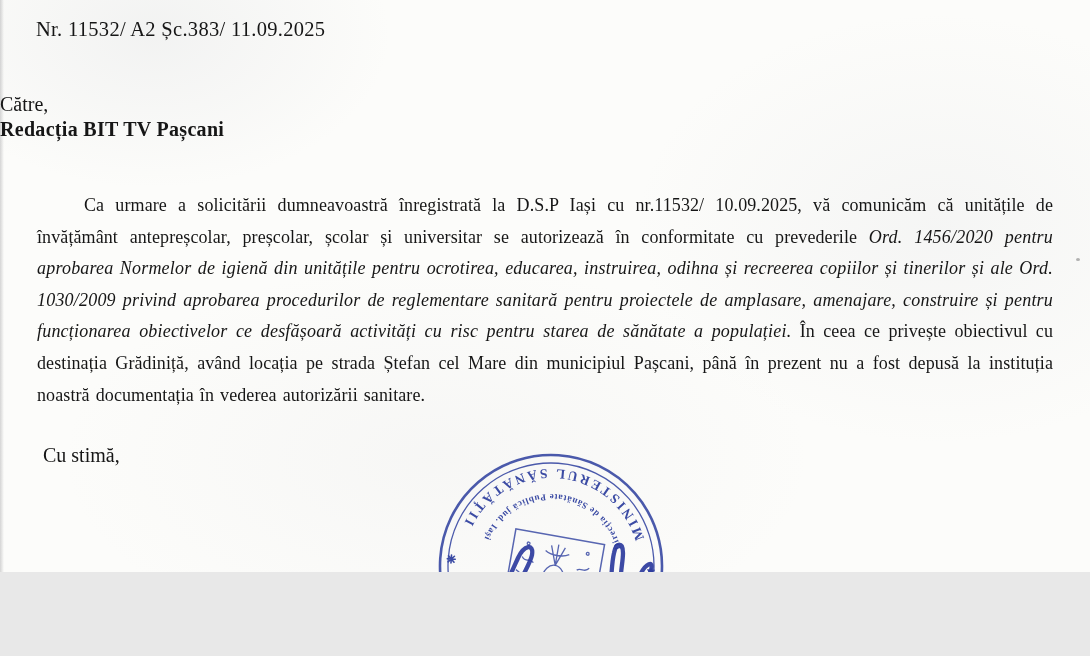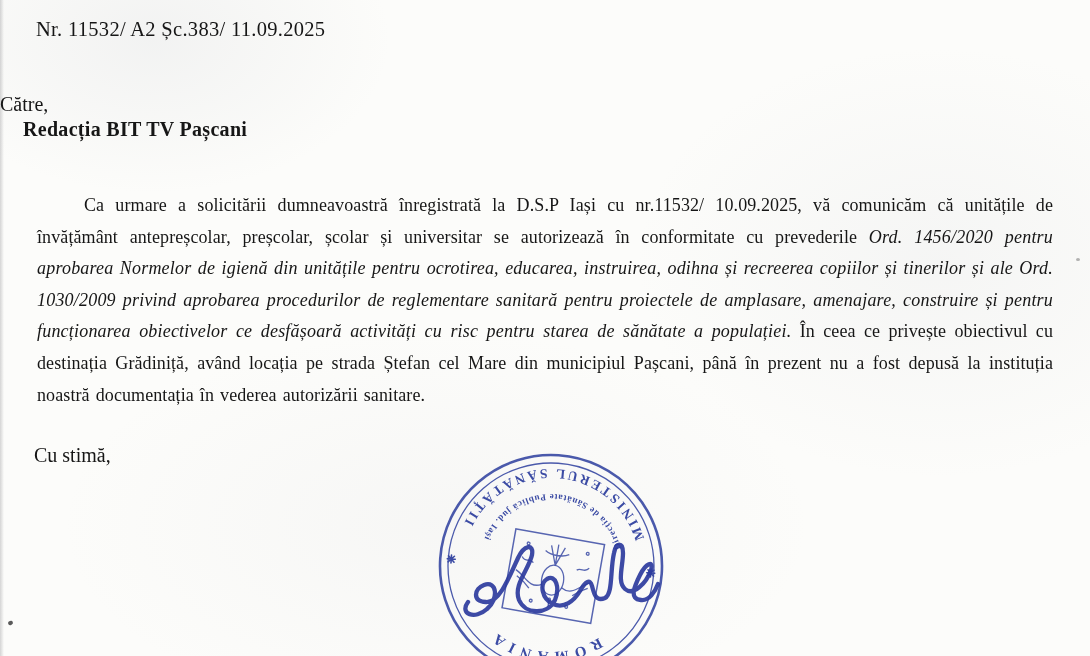--- a/index.html
+++ b/index.html
@@ -1,38 +1,38 @@
 <!DOCTYPE html>
 <html><head>
 <meta charset="utf-8">
 <style>
   html,body{margin:0;padding:0;background:#e8e8e8;}
   .page{
-    position:relative;width:1090px;height:656px;overflow:hidden;
+    position:relative;width:1090px;height:572px;overflow:hidden;
     background:
       radial-gradient(ellipse 340px 220px at 14% 6%, rgba(190,193,200,.16), transparent 70%),
       radial-gradient(ellipse 420px 300px at 86% 40%, rgba(195,198,205,.12), transparent 72%),
       radial-gradient(ellipse 500px 260px at 40% 80%, rgba(200,200,205,.10), transparent 75%),
       #fcfcfa;
     font-family:"Liberation Serif","DejaVu Serif",serif;
     color:#161616;
   }
   .edge-shade{position:absolute;left:0;top:0;width:4px;height:100%;
     background:linear-gradient(to right, rgba(110,110,115,.28), rgba(110,110,115,0));}
   .ref{position:absolute;left:36px;top:18px;font-size:20.5px;letter-spacing:.3px;white-space:nowrap;}
   .addressee{position:absolute;left:0;right:0;top:92px;text-align:left;line-height:24px;}
   .salutation{font-size:20px;}
-  .recipient{font-size:20px;font-weight:bold;letter-spacing:.3px;margin-top:1px;padding-left:23px;}
+  .recipient{font-size:20px;font-weight:bold;letter-spacing:.3px;margin-top:1px;}
   .body-par{
     position:absolute;left:37px;top:190px;width:1016px;margin:0;
     font-size:18px;line-height:31.6px;text-align:justify;text-indent:47px;
     word-spacing:1.4px;letter-spacing:.1px;
   }
   .it{font-style:italic;letter-spacing:.2px;}
-  .closing{position:absolute;left:34px;top:444px;font-size:20px;text-align:right;}
+  .closing{position:absolute;left:43px;top:444px;font-size:20px;text-align:right;}
   .stamp{position:absolute;left:431px;top:446px;z-index:1;filter:blur(.4px);}
   .stamp text{font-family:"Liberation Serif","DejaVu Serif",serif;font-weight:bold;}
   .sig-block{position:absolute;left:386px;top:489px;width:320px;text-align:center;z-index:2;line-height:19.5px;}
   .sig-title{font-size:19.5px;font-weight:bold;letter-spacing:.2px;}
   .sig-name{font-size:19.5px;font-weight:bold;letter-spacing:.2px;margin-top:1px;}
   .autograph{position:absolute;left:440px;top:520px;z-index:3;filter:blur(.25px);}
   .speck{position:absolute;background:#5a5a5a;border-radius:50%;}
   .speck-bl{left:8px;top:621px;width:5px;height:4px;transform:rotate(-20deg);}
   .speck-r{left:1076px;top:258px;width:4px;height:3px;opacity:.45;}
 </style>

